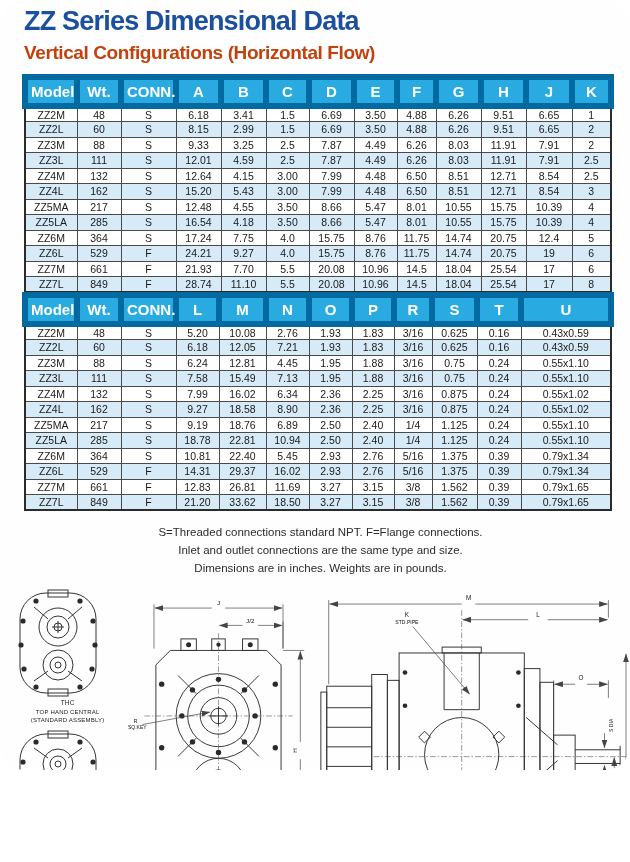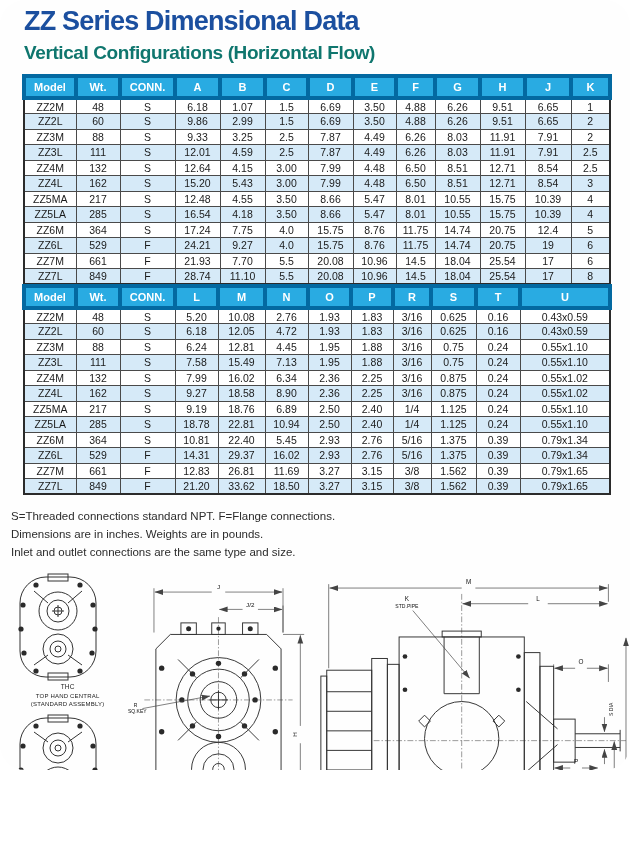--- a/index.html
+++ b/index.html
@@ -1,25 +1,25 @@
 <!DOCTYPE html>
 <html><head>
 <meta charset="utf-8">
 <style>
   * { margin:0; padding:0; box-sizing:border-box; }
   body { font-family:"Liberation Sans", sans-serif; background:#ffffff; }
   .page { width:630px; height:770px; background:#fefefe; overflow:hidden; position:relative;border-radius:25px; }
   h1.title { margin:6px 0 0 24px; font-size:27px; font-weight:800; letter-spacing:-0.8px; color:#1b4f9f; }
-  h2.subtitle { margin:5px 0 10px 24px; font-size:19px; font-weight:800; letter-spacing:-0.4px; color:#0f766e; }
+  h2.subtitle { margin:5px 0 10px 24px; font-size:19px; font-weight:800; letter-spacing:-0.4px; color:#c2410c; }
   table.dim { border-collapse:collapse; table-layout:fixed; width:586px; margin-left:22px; border:2px solid #2b2b2b; }
-  table.dim th { background:#29abe2; color:#fff; font-weight:700; font-size:11px; height:18px; border:4px solid #0369a1; padding:3px; }
+  table.dim th { background:#29abe2; color:#fff; font-weight:700; font-size:15px; height:18px; border:6px solid #0369a1; padding:3px; }
   table.dim td { border:1px solid #4a4a4a; text-align:center; font-size:10.5px; color:#1a1a1a; height:15.5px; padding:0; background:#fff; }
   table.dim tbody tr:nth-child(even) td { background:#d6eaf8; }
   table.dim + table.dim { margin-top:-1px; }
-  .notes { margin:13px 0 0 11px; }
+  .notes { margin:13px 0 0 11px;text-align:center; }
   .notes p { font-size:11.5px; color:#2c2c2c; line-height:1.55; }
   .diagrams { display:flex; margin:12px 0 0 8px; align-items:flex-start; }
   .assembly-col { width:122px; text-align:center; }
   .assembly-col .cap { font-size:6px; line-height:1.35; color:#222; letter-spacing:0.2px; }
   .assembly-col .cap .code { font-size:6.5px; }
   .assembly-col .note { margin-top:8px; font-size:6.5px; line-height:1.4; color:#222; }
   svg { display:block; }
   .ln { fill:none; stroke:#333; stroke-width:1; }
   .lnf { fill:#fff; stroke:#333; stroke-width:1; }
   .dim-line { fill:none; stroke:#444; stroke-width:0.7; }
@@ -68,35 +68,35 @@
           <th>J</th>
           <th>K</th>
         </tr>
       </thead>
     <tbody>
         <tr>
           <td>ZZ2M</td>
           <td>48</td>
           <td>S</td>
           <td>6.18</td>
-          <td>1.07</td>
+          <td>3.41</td>
           <td>1.5</td>
           <td>6.69</td>
           <td>3.50</td>
           <td>4.88</td>
           <td>6.26</td>
           <td>9.51</td>
           <td>6.65</td>
           <td>1</td>
         </tr>
         <tr>
           <td>ZZ2L</td>
           <td>60</td>
           <td>S</td>
-          <td>9.86</td>
+          <td>8.15</td>
           <td>2.99</td>
           <td>1.5</td>
           <td>6.69</td>
           <td>3.50</td>
           <td>4.88</td>
           <td>6.26</td>
           <td>9.51</td>
           <td>6.65</td>
           <td>2</td>
         </tr>
@@ -298,21 +298,21 @@
           <td>0.625</td>
           <td>0.16</td>
           <td>0.43x0.59</td>
         </tr>
         <tr>
           <td>ZZ2L</td>
           <td>60</td>
           <td>S</td>
           <td>6.18</td>
           <td>12.05</td>
-          <td>4.72</td>
+          <td>7.21</td>
           <td>1.93</td>
           <td>1.83</td>
           <td>3/16</td>
           <td>0.625</td>
           <td>0.16</td>
           <td>0.43x0.59</td>
         </tr>
         <tr>
           <td>ZZ3M</td>
           <td>88</td>
@@ -451,22 +451,22 @@
           <td>3/8</td>
           <td>1.562</td>
           <td>0.39</td>
           <td>0.79x1.65</td>
         </tr>
       </tbody>
   </table>
 
   <div class="notes">
     <p>S=Threaded connections standard NPT. F=Flange connections.</p>
+    <p>Inlet and outlet connections are the same type and size.</p>
     <p>Dimensions are in inches. Weights are in pounds.</p>
-    <p>Inlet and outlet connections are the same type and size.</p>
   </div>
 
   <div class="diagrams">
 
     <div class="assembly-col">
       <svg width="100" height="110" viewBox="0 0 100 110">
         <rect class="ln" x="12" y="4" width="76" height="100" rx="26"></rect>
         <rect class="ln" x="40" y="1" width="20" height="7"></rect>
         <rect class="ln" x="40" y="100" width="20" height="7"></rect>
         <circle class="ln" cx="50" cy="38" r="19"></circle>

